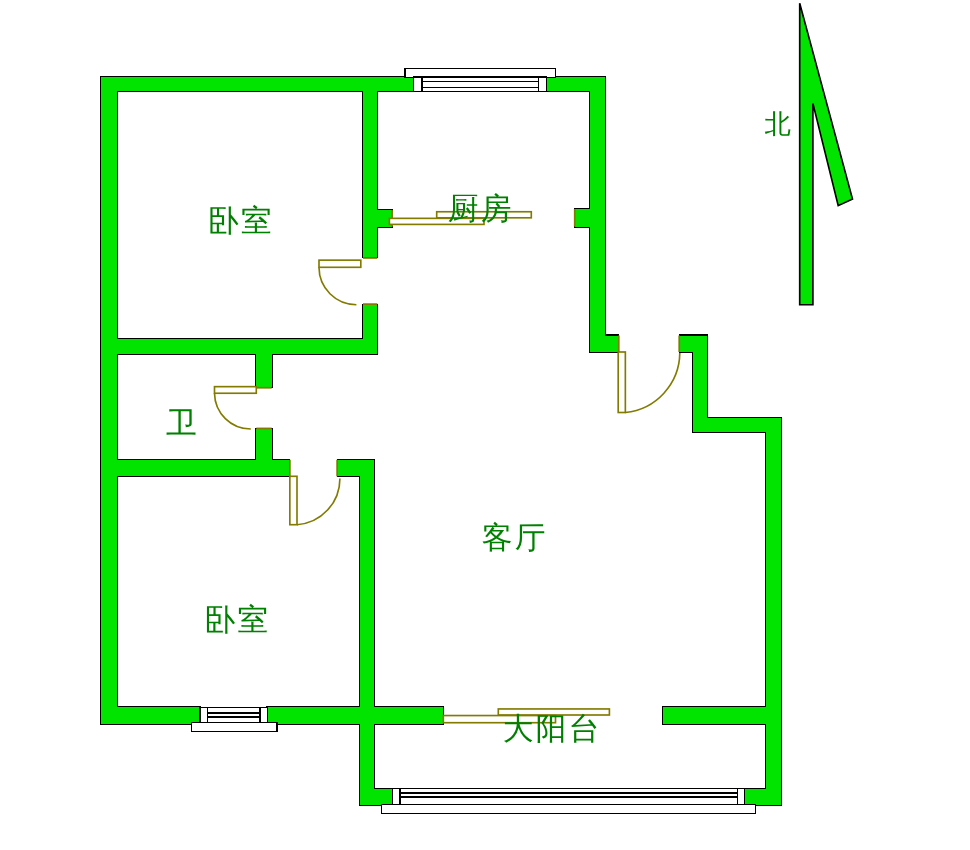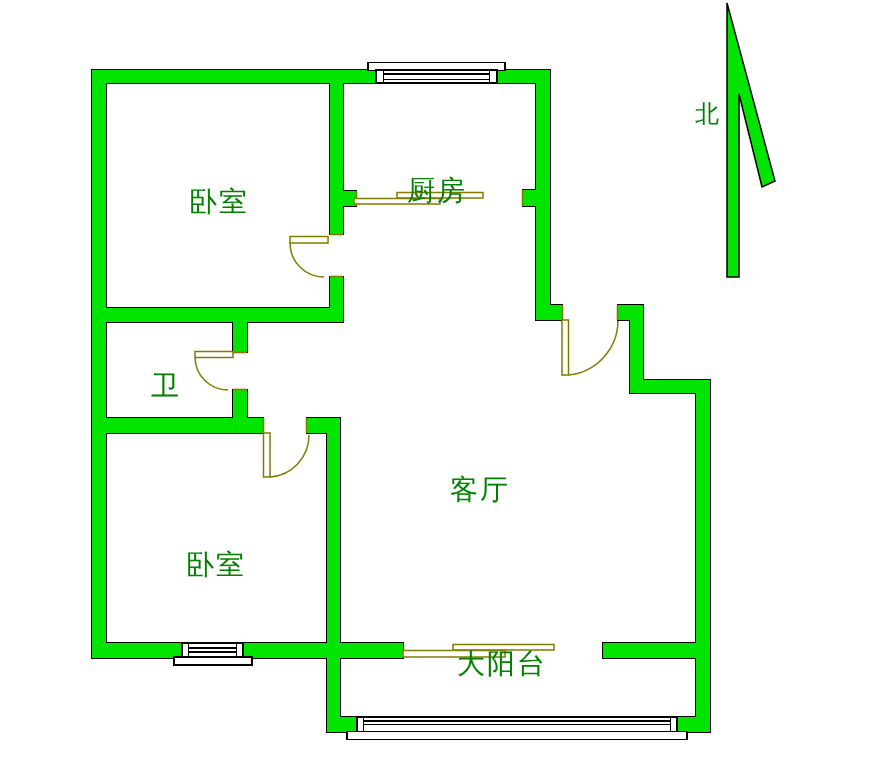--- a/index.html
+++ b/index.html
@@ -157,17 +157,17 @@
         <rect class="door-leaf" x="403" y="650.5" width="102" height="6.5"></rect>
       </g>
     </g>
 
     <polygon class="north-poly" points="727,3 775,181 762,187 739,94 739,277 727,277"></polygon>
   </svg>
 
   <div class="room-label" style="left:219px; top:202px;">卧室</div>
   <div class="room-label" style="left:437px; top:163px;margin-top:28px;">厨房</div>
   <div class="room-label" style="left:166px; top:386px;">卫</div>
-  <div class="room-label" style="left:480px; top:490px;">客厅</div>
+  <div class="room-label" style="left:468px; top:490px;">客厅</div>
   <div class="room-label" style="left:216px; top:565px;">卧室</div>
   <div class="room-label" style="left:502px; top:664px;">大阳台</div>
   <div class="north-label" style="left:707px; top:114px;">北</div>
 </div>
 
 </body></html>

